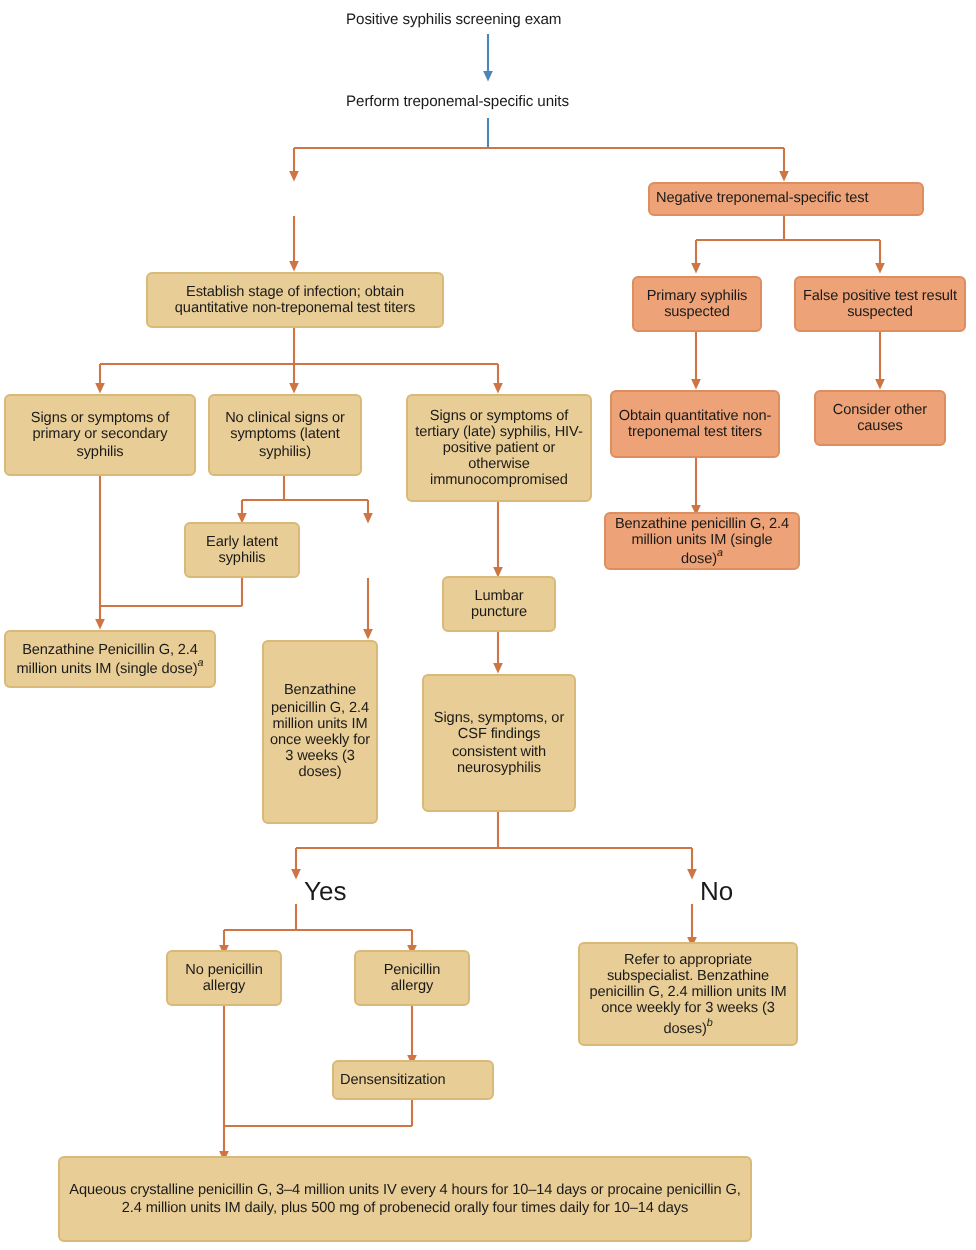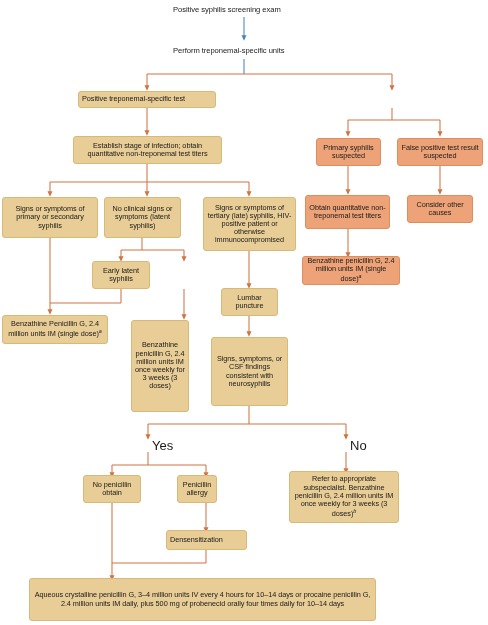--- a/index.html
+++ b/index.html
@@ -108,24 +108,24 @@
   </svg>
 
   <div class="node plain" style="left:170px;top:4px;width:148px;height:13px;">
     <span>Positive syphilis screening exam</span>
   </div>
 
   <div class="node plain" style="left:170px;top:45px;width:148px;height:13px;">
     <span>Perform treponemal-specific units</span>
   </div>
 
-  <div class="node tan" style="left:78px;top:91px;width:138px;height:17px;">
-    <span>Positive treponemal-specific test</span>
-  </div>
-
+
+  <div class="node salmon" style="left:324px;top:91px;width:138px;height:17px;">
+    <span>Negative treponemal-specific test</span>
+  </div>
 
   <div class="node tan" style="left:73px;top:136px;width:149px;height:28px;">
     <span>Establish stage of infection; obtain quantitative non-treponemal test titers</span>
   </div>
 
   <div class="node salmon" style="left:316px;top:138px;width:65px;height:28px;">
     <span>Primary syphilis suspected</span>
   </div>
 
   <div class="node salmon" style="left:397px;top:138px;width:86px;height:28px;">
@@ -178,24 +178,24 @@
   </div>
 
   <div class="node tan" style="left:211px;top:337px;width:77px;height:69px;">
     <span>Signs, symptoms, or CSF findings consistent with neurosyphilis</span>
   </div>
 
   <div class="lbl" style="left:152px;top:438px;">Yes</div>
   <div class="lbl" style="left:350px;top:438px;">No</div>
 
   <div class="node tan" style="left:83px;top:475px;width:58px;height:28px;">
-    <span>No penicillin obtain</span>
-  </div>
-
-  <div class="node tan" style="left:177px;top:475px;width:40px;height:28px;">
+    <span>No penicillin allergy</span>
+  </div>
+
+  <div class="node tan" style="left:177px;top:475px;width:58px;height:28px;">
     <span>Penicillin allergy</span>
   </div>
 
   <div class="node tan" style="left:166px;top:530px;width:81px;height:20px;">
     <span>Densensitization</span>
   </div>
 
   <div class="node tan" style="left:289px;top:471px;width:110px;height:52px;">
     <span>
       <span>Refer to appropriate subspecialist. Benzathine penicillin G, 2.4 million units IM once weekly for 3 weeks (3 doses)</span><sup>b</sup>

